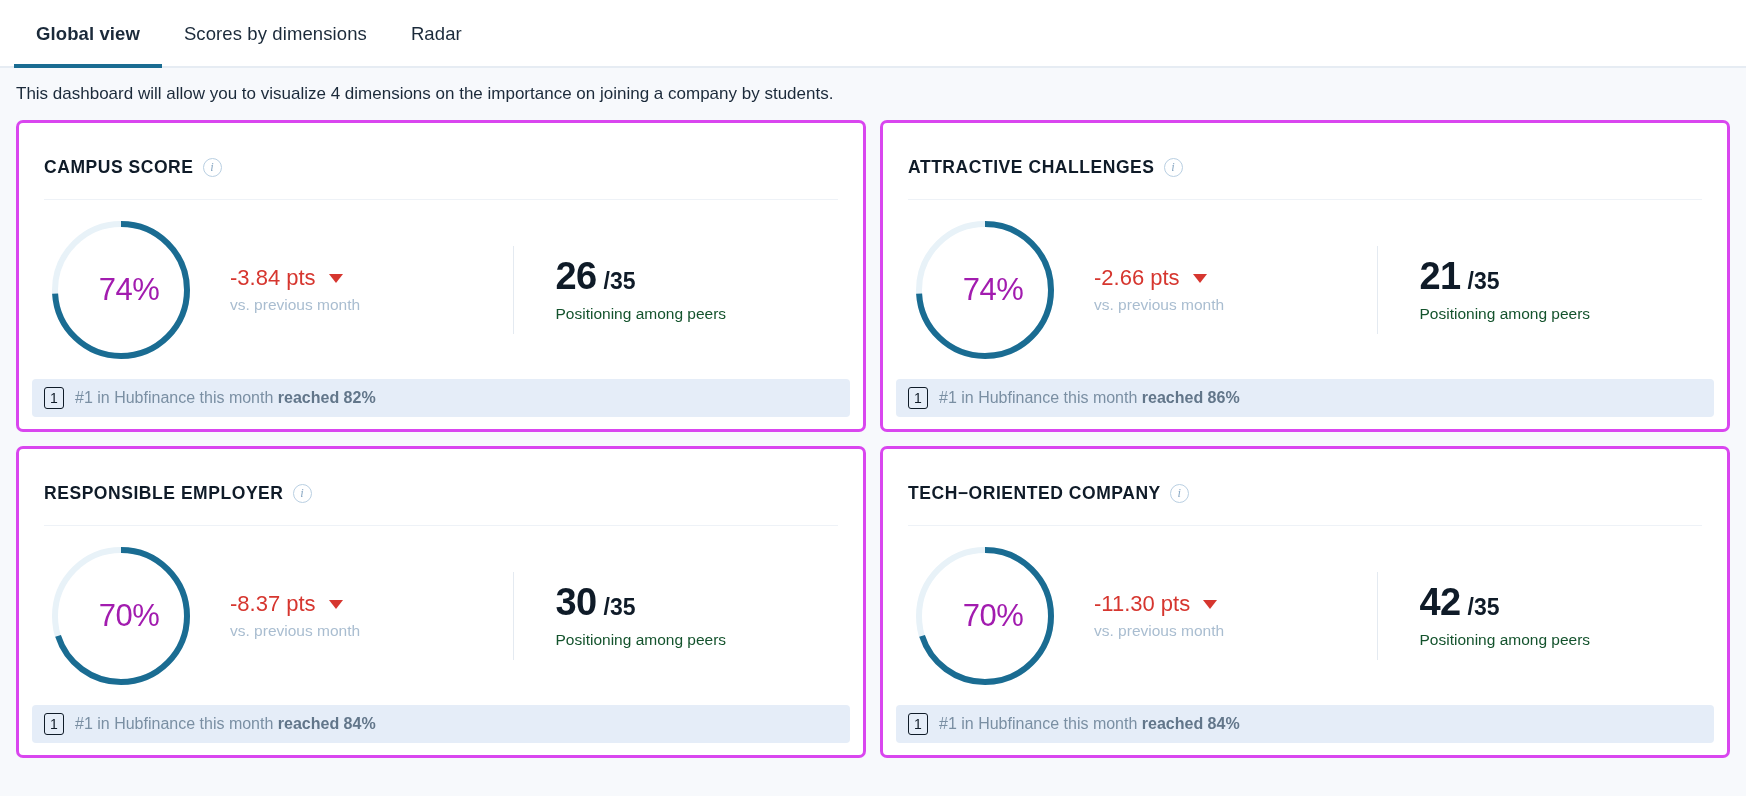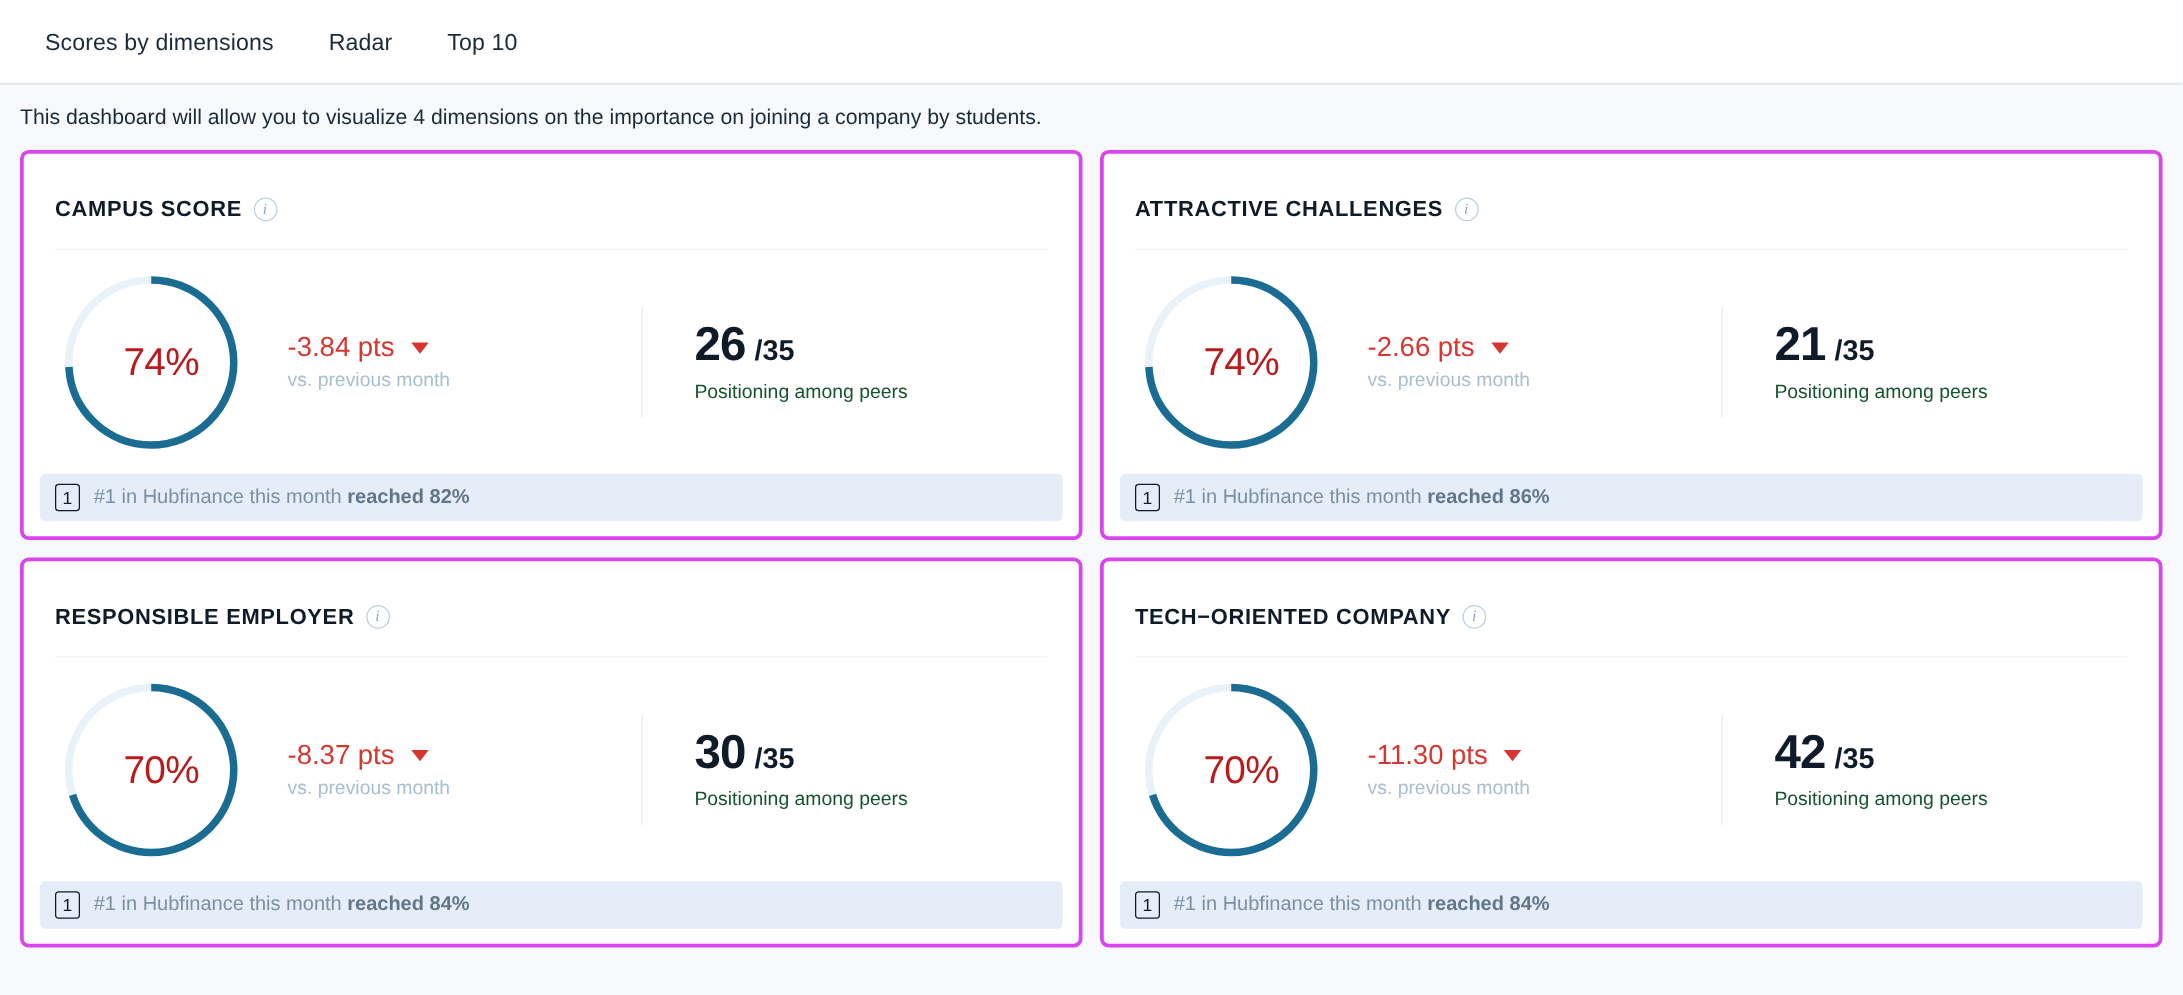--- a/index.html
+++ b/index.html
@@ -134,21 +134,21 @@
     align-items: center;
     justify-content: center;
     position: relative;
   }
   .donut { display: block; }
   .donut-label {
     position: absolute;
     left: 16px; right: 0;
     text-align: center;
     font-size: 31px;
-    color: #b91c1c;
+    color: #a21caf;
     letter-spacing: -.5px;
   }
 
   
   .delta-block {
     flex: 1;
     padding-left: 32px;
     min-width: 0;
   }
   .delta-row {
@@ -240,23 +240,23 @@
     font-size: 16px;
     color: #7a8fa3;
     white-space: nowrap;
   }
   .banner-text b { color: #62768a; }
 </style>
 </head>
 <body>
 
 <div class="tabbar">
+  <button class="tab active">Global view</button>
   <button class="tab">Scores by dimensions</button>
   <button class="tab">Radar</button>
-  <button class="tab">Top 10</button>
 </div>
 
 <div class="intro">This dashboard will allow you to visualize 4 dimensions on the importance on joining a company by students.</div>
 
 <div class="grid">
 
   <div class="card">
     <div class="card-head">
       <span class="card-title">CAMPUS SCORE</span>
       <span class="info-icon">i</span>

